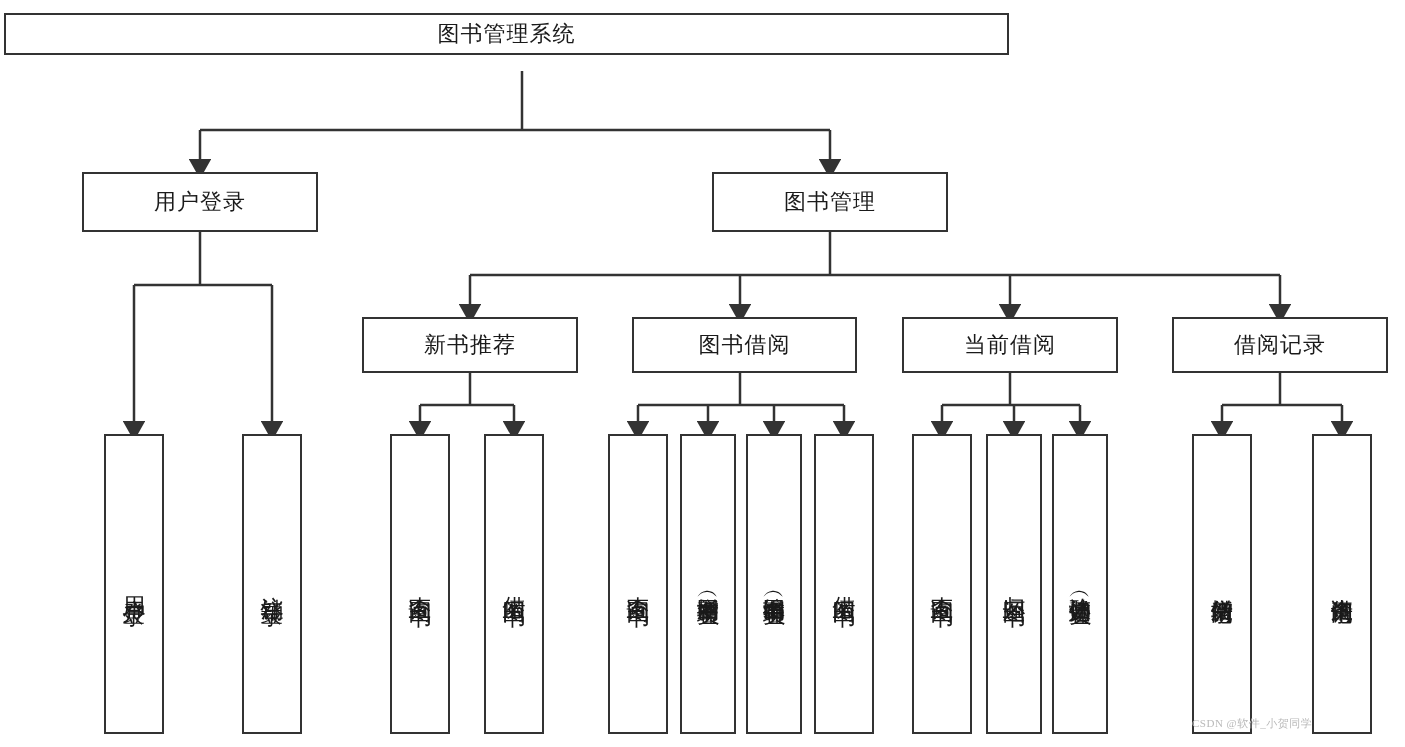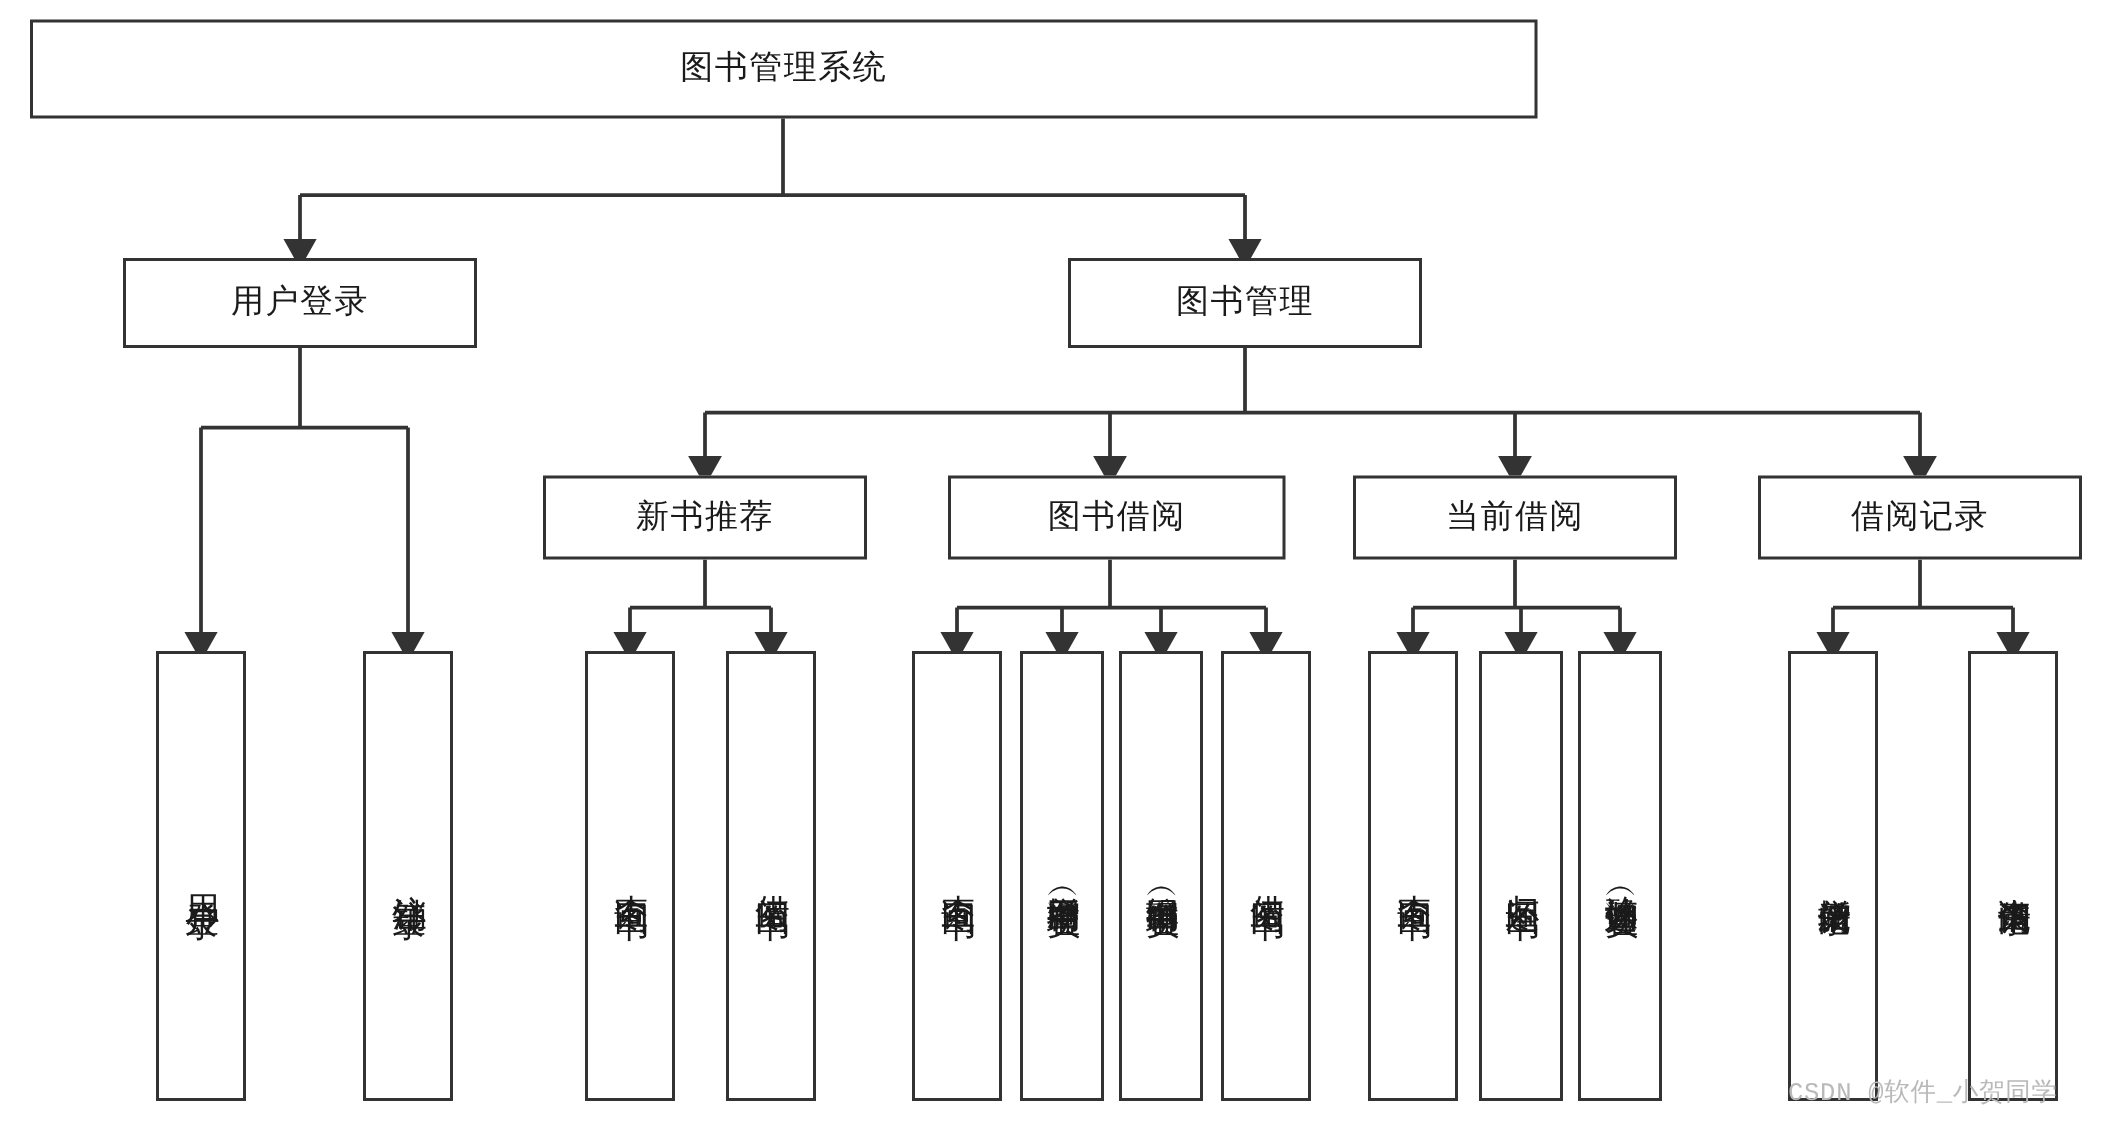--- a/index.html
+++ b/index.html
@@ -53,25 +53,25 @@
     line-height: 1.18;
     letter-spacing: 3px;
     white-space: nowrap;
   }
   .node.vert.tall .node-label {
     font-size: 22px;
     letter-spacing: 1px;
   }
   .watermark {
     position: absolute;
-    font-size: 17px;
+    font-size: 11px;
     color: #b9b9b9;
     white-space: nowrap;
     letter-spacing: 0.5px;
-    font-family: Liberation Mono, monospace;
+    font-family: Liberation Serif, serif;
   }
 </style>
 </head>
 <body>
 
 <div id="canvas">
 
   <svg id="edges" viewBox="0 0 1405 747" xmlns="http://www.w3.org/2000/svg">
     <defs>
       <marker id="arrow" markerWidth="9" markerHeight="9" refX="1.2" refY="4.5" orient="auto" markerUnits="strokeWidth">
@@ -115,21 +115,21 @@
       <path d="M 1014,405 L 1014,424" marker-end="url(#arrow)"></path>
       <path d="M 1080,405 L 1080,424" marker-end="url(#arrow)"></path>
 
       <path d="M 1280,373 L 1280,405"></path>
       <path d="M 1222,405 L 1342,405"></path>
       <path d="M 1222,405 L 1222,424" marker-end="url(#arrow)"></path>
       <path d="M 1342,405 L 1342,424" marker-end="url(#arrow)"></path>
     </g>
   </svg>
 
-  <div class="node horiz" style="left: 20px; top: 13px; width: 1005px; height: 66px; border-color: rgb(51, 51, 51); background: rgb(255, 255, 255); color: rgb(26, 26, 26);">
+  <div class="node horiz" style="left: 4px; top: 13px; width: 1005px; height: 42px; border-color: rgb(51, 51, 51); background: rgb(255, 255, 255); color: rgb(26, 26, 26);">
     <span class="node-label">图书管理系统</span>
   </div>
 
   <div class="node horiz" style="left: 82px; top: 172px; width: 236px; height: 60px; border-color: rgb(51, 51, 51); background: rgb(255, 255, 255); color: rgb(26, 26, 26);">
     <span class="node-label">用户登录</span>
   </div>
   <div class="node horiz" style="left: 362px; top: 317px; width: 216px; height: 56px; border-color: rgb(51, 51, 51); background: rgb(255, 255, 255); color: rgb(26, 26, 26);">
     <span class="node-label">新书推荐</span>
   </div>
 

